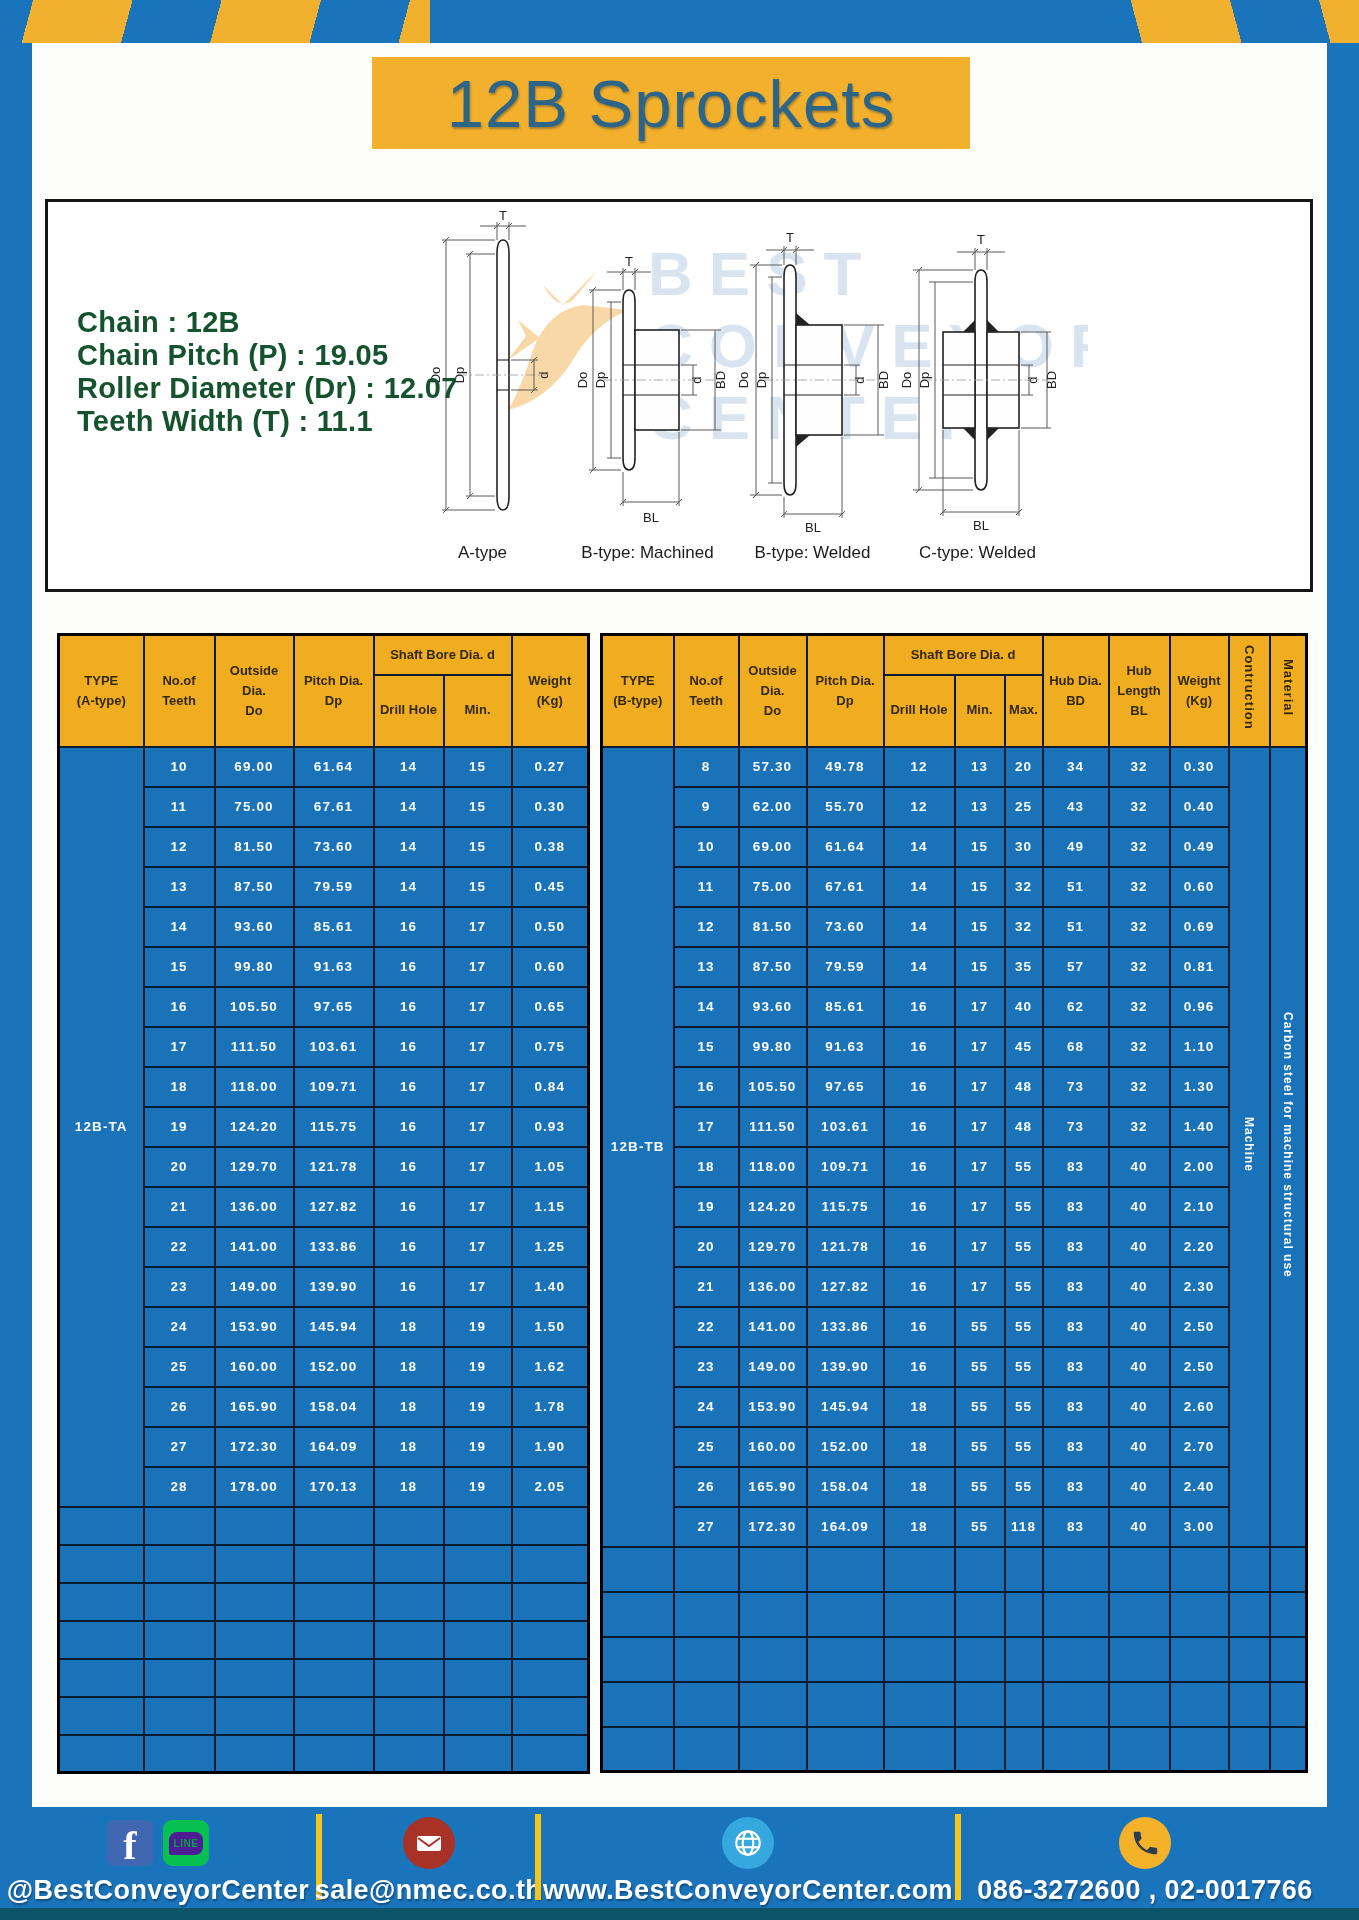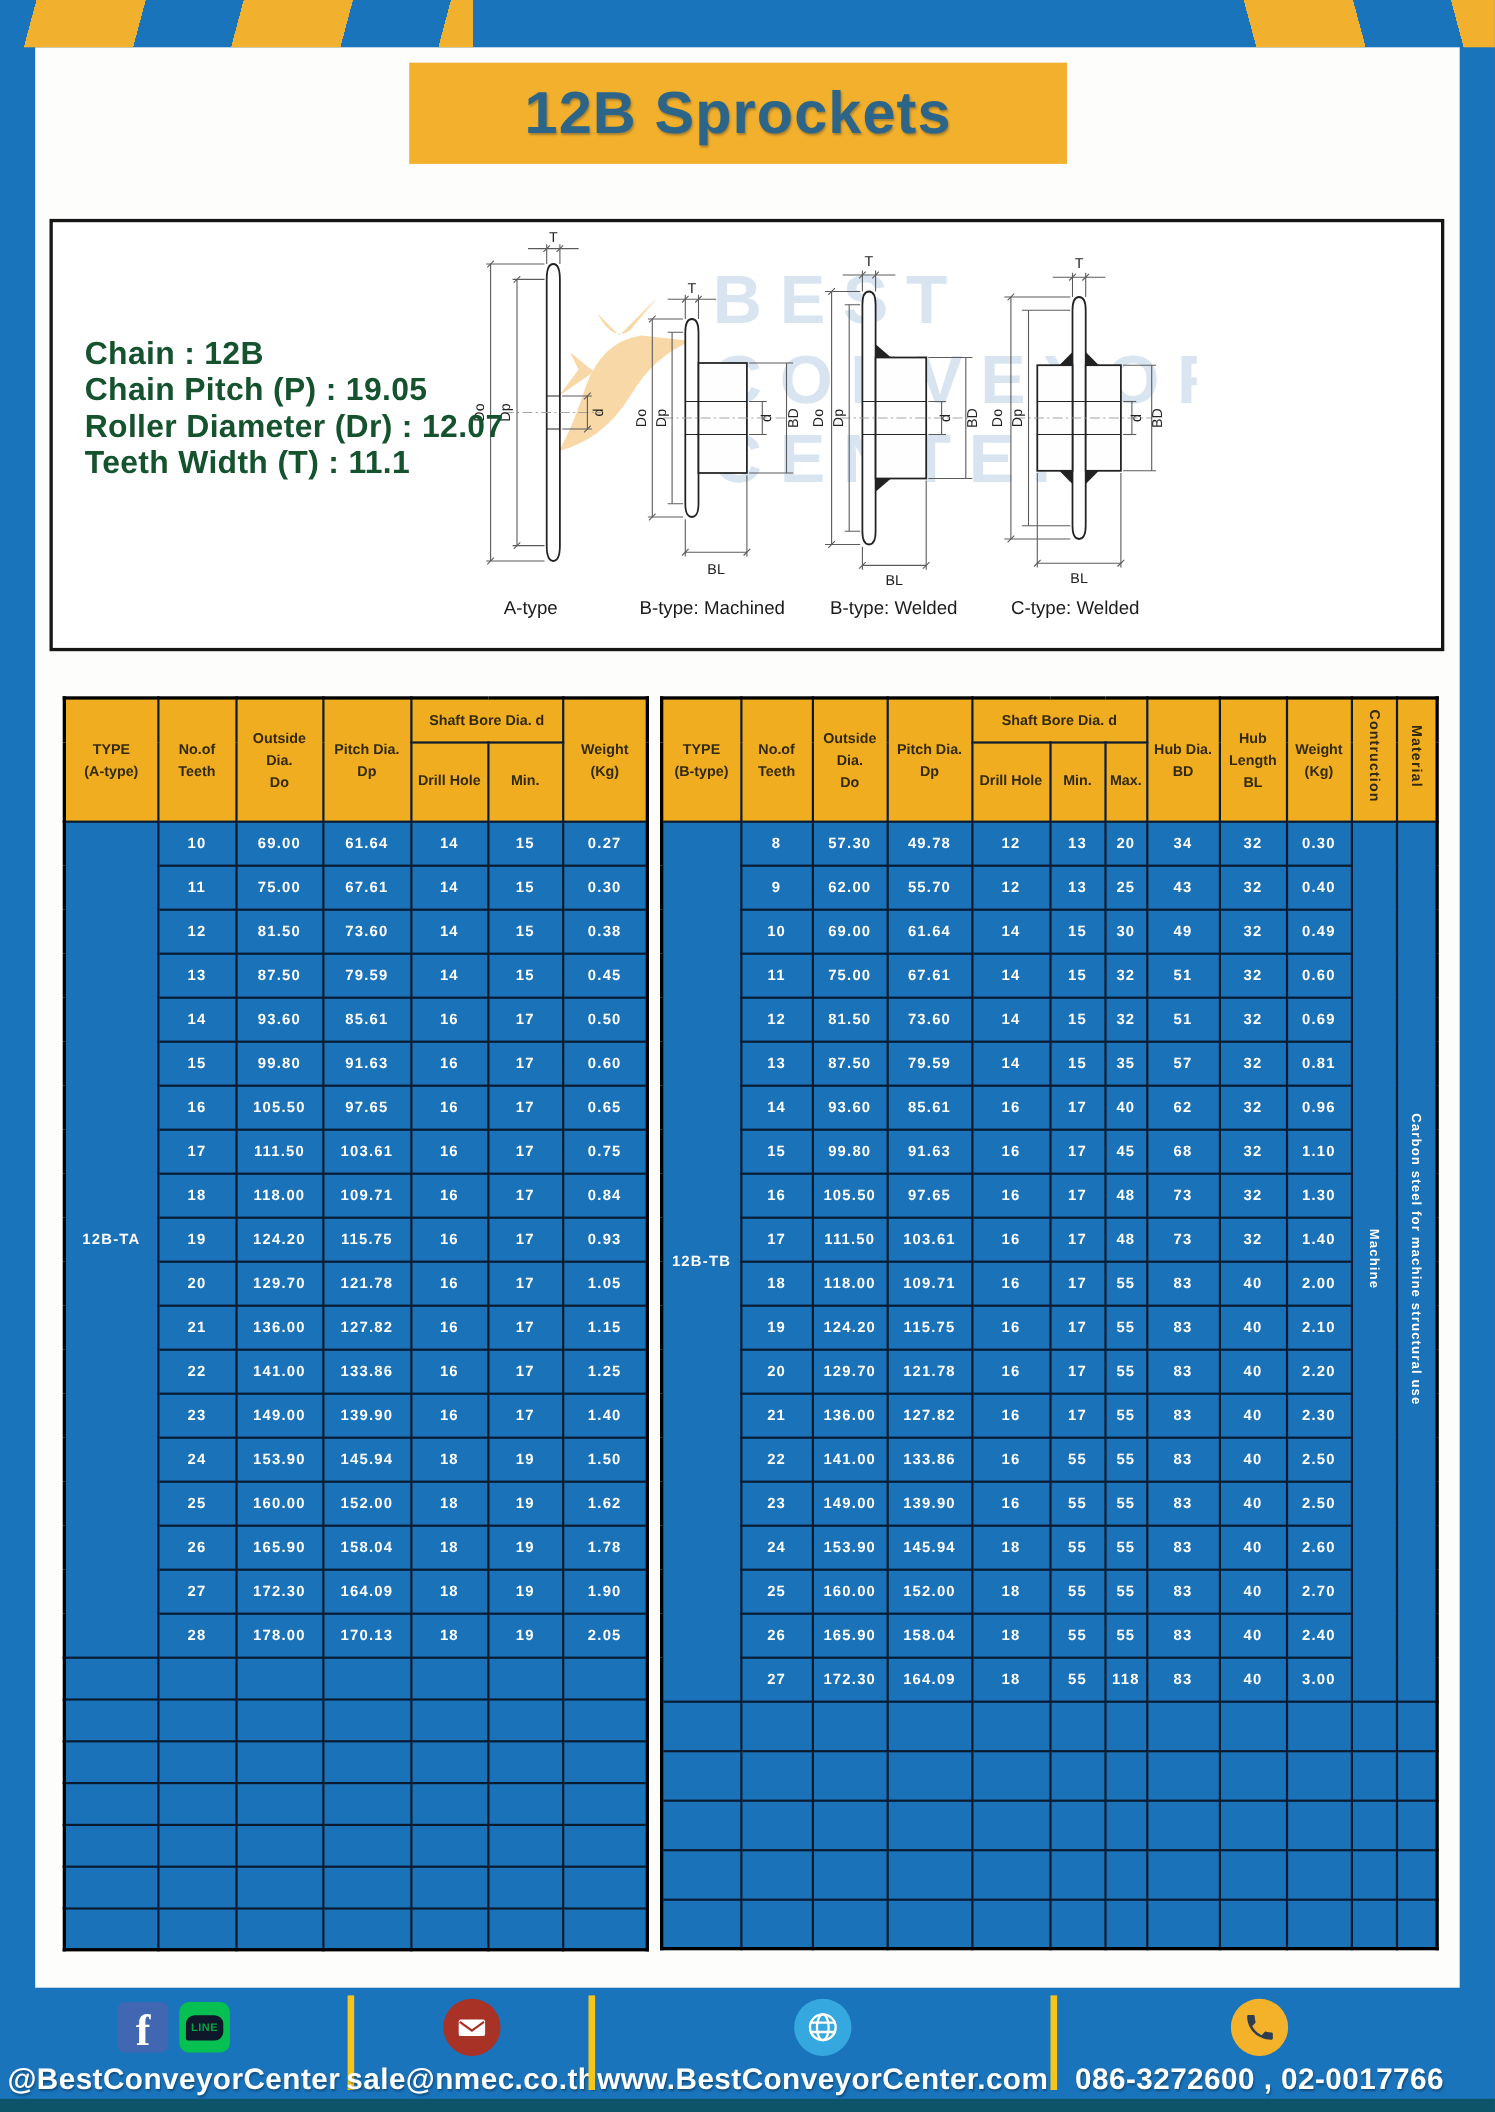--- a/index.html
+++ b/index.html
@@ -3,21 +3,21 @@
 <meta charset="utf-8">
 <style>
   *{margin:0;padding:0;box-sizing:border-box}
   body{margin:0;background:#8a9096;font-family:"Liberation Sans",sans-serif}
   .page{position:relative;width:1359px;height:1920px;background:#1a74bc;overflow:hidden;margin:0 auto}
   .white-bg{position:absolute;left:32px;top:43px;width:1295px;height:1764px;background:#fdfdfc}
   .stripes{position:absolute;top:0;height:43px}
   .stripes-left{left:0;width:430px;background:repeating-linear-gradient(105deg,rgba(0,0,0,0) 0 32px,#f1b02e 32px 128px,rgba(0,0,0,0) 128px 182px)}
   .stripes-right{right:0;width:250px;background:repeating-linear-gradient(75deg,rgba(0,0,0,0) 0 32px,#f1b02e 32px 128px,rgba(0,0,0,0) 128px 182px)}
   .title-banner{position:absolute;left:372px;top:57px;width:598px;height:92px;background:#f2b02c;display:flex;align-items:center;justify-content:center}
-  .title-banner span{font-size:54px;font-weight:bold;color:#2d6588;letter-spacing:1px;text-shadow:1px 2px 2px rgba(25,40,60,.35)}
+  .title-banner span{font-size:67px;font-weight:normal;color:#2d6588;letter-spacing:1px;text-shadow:1px 2px 2px rgba(25,40,60,.35)}
   .spec-box{position:absolute;left:45px;top:199px;width:1268px;height:393px;background:#fff;border:3px solid #161616}
   .spec-lines{position:absolute;left:29px;top:104px;z-index:2}
   .spec-line{font-size:29px;font-weight:bold;color:#14532d;line-height:33px;letter-spacing:.3px}
   .watermark{position:absolute;left:380px;top:18px;width:660px;height:320px;z-index:0;overflow:hidden}
   .wm-swoosh{position:absolute;left:60px;top:30px;width:150px;height:200px;opacity:.45}
   .wm-text{position:absolute;left:220px;top:18px;color:#ccdded;opacity:.75;font-weight:bold;letter-spacing:16px;line-height:72px;font-size:62px}
   .diagrams{position:absolute;left:352px;top:8px;width:660px;height:372px;display:flex;z-index:1}
   .diagrams figure{width:165px;display:flex;flex-direction:column;align-items:center}
   .diagrams svg{width:165px;height:325px;display:block}
   .diagrams figcaption{font-size:17px;color:#1b1b1b;margin-top:8px;text-align:center}
@@ -39,21 +39,21 @@
   .tbl-b{left:600px;top:633px;width:705px}
   .footer{position:absolute;left:0;top:1810px;width:1359px;height:98px;display:flex}
   .fsec{display:flex;flex-direction:column;align-items:center;padding-top:5px}
   .fsec .icons{display:flex;gap:10px;height:56px;align-items:center}
   .ftext{font-size:27px;font-weight:bold;color:#fff;margin-top:4px;letter-spacing:.4px;text-shadow:1px 2px 2px rgba(0,0,0,.35);white-space:nowrap}
   .fdiv{width:6px;height:86px;margin-top:4px;background:#f5c51c}
   .s1{width:316px}.s2{width:213px}.s3{width:414px}.s4{width:368px}
   .fb{width:46px;height:46px;border-radius:7px;background:#4267b2;color:#fff;display:flex;align-items:flex-end;justify-content:center;overflow:hidden}
   .fb span{font-family:"Liberation Serif",serif;font-weight:bold;font-size:40px;line-height:40px}
   .line{width:46px;height:46px;border-radius:9px;background:#06c152;display:flex;align-items:center;justify-content:center}
-  .line span{background:#0f172a;color:#06a046;font-size:10px;font-weight:bold;padding:6px 5px;border-radius:8px 8px 8px 2px;letter-spacing:.5px}
+  .line span{background:#4c1d95;color:#06a046;font-size:10px;font-weight:bold;padding:6px 5px;border-radius:8px 8px 8px 2px;letter-spacing:.5px}
   .circ{width:52px;height:52px;border-radius:50%;display:flex;align-items:center;justify-content:center}
   .circ.mail{background:#a93226}.circ.globe{background:#35a8e0}.circ.phone{background:#f3b229}
   .bottom-strip{position:absolute;left:0;top:1908px;width:1359px;height:12px;background:#0d5468}
 </style>
 </head>
 <body>
 
 <div class="page">
 
   <div class="white-bg"></div>

